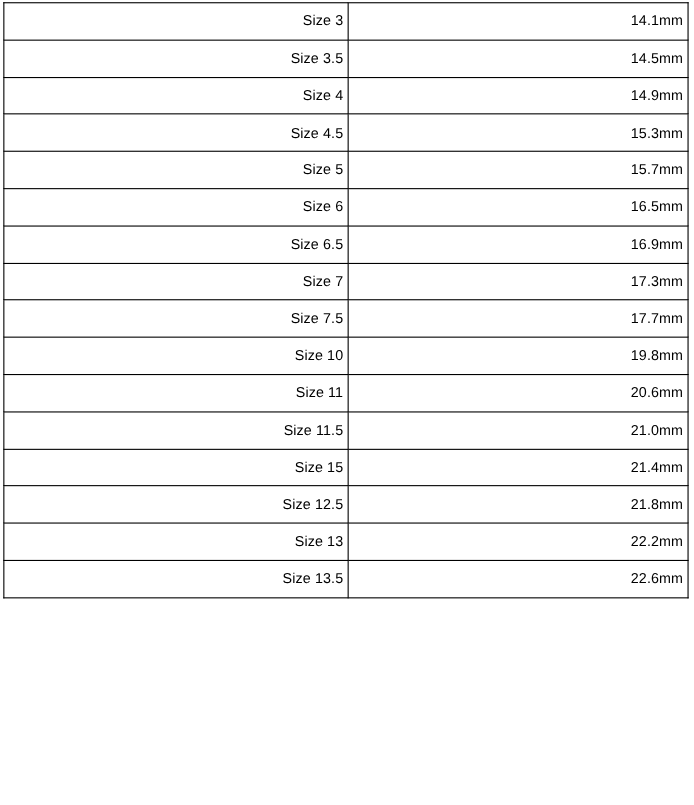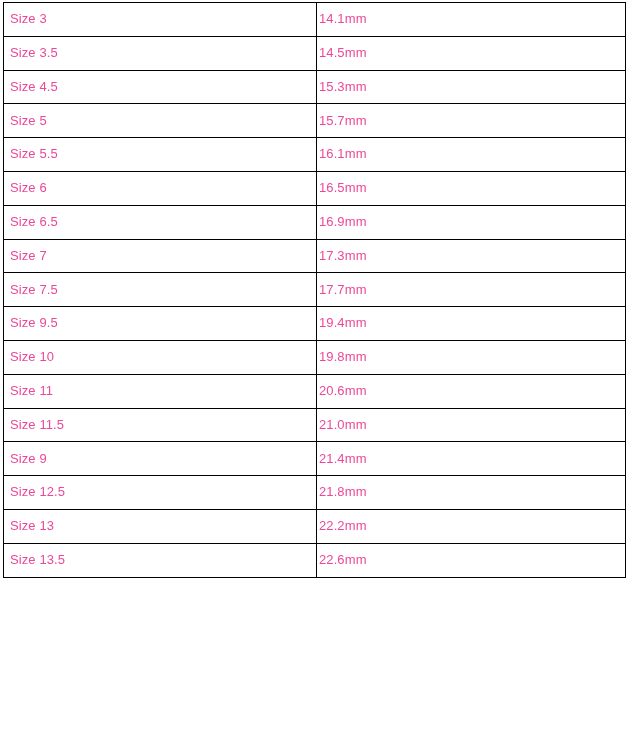--- a/index.html
+++ b/index.html
@@ -34,25 +34,25 @@
     background: #ffffff;
   }
 
   .size-table col.col-size  { width: 313px; }
   .size-table col.col-diam  { width: 309px; }
 
   .size-table td {
     border: 1px solid #000000;
     height: 32.8px;
     padding: 0 4px;
-    text-align: left;
+    text-align: right;
     vertical-align: middle;
     font-size: 13px;
     line-height: 1.1;
-    color: #ec4899;
+    color: #000000;
     font-family: "Liberation Sans", sans-serif;
     white-space: nowrap;
     letter-spacing: 0.1px;
   }
 
   .size-table td.cell-size {
     
     padding-left: 6px;
   }
 
@@ -72,65 +72,61 @@
     <tbody>
         <tr>
           <td class="cell-size">Size 3</td>
           <td class="cell-diam">14.1mm</td>
         </tr>
         <tr>
           <td class="cell-size">Size 3.5</td>
           <td class="cell-diam">14.5mm</td>
         </tr>
         <tr>
+          <td class="cell-size">Size 4</td>
+          <td class="cell-diam">14.9mm</td>
+        </tr>
+        <tr>
           <td class="cell-size">Size 4.5</td>
           <td class="cell-diam">15.3mm</td>
         </tr>
         <tr>
           <td class="cell-size">Size 5</td>
           <td class="cell-diam">15.7mm</td>
-        </tr>
-        <tr>
-          <td class="cell-size">Size 5.5</td>
-          <td class="cell-diam">16.1mm</td>
         </tr>
         <tr>
           <td class="cell-size">Size 6</td>
           <td class="cell-diam">16.5mm</td>
         </tr>
         <tr>
           <td class="cell-size">Size 6.5</td>
           <td class="cell-diam">16.9mm</td>
         </tr>
         <tr>
           <td class="cell-size">Size 7</td>
           <td class="cell-diam">17.3mm</td>
         </tr>
         <tr>
           <td class="cell-size">Size 7.5</td>
           <td class="cell-diam">17.7mm</td>
         </tr>
         <tr>
-          <td class="cell-size">Size 9.5</td>
-          <td class="cell-diam">19.4mm</td>
-        </tr>
-        <tr>
           <td class="cell-size">Size 10</td>
           <td class="cell-diam">19.8mm</td>
         </tr>
         <tr>
           <td class="cell-size">Size 11</td>
           <td class="cell-diam">20.6mm</td>
         </tr>
         <tr>
           <td class="cell-size">Size 11.5</td>
           <td class="cell-diam">21.0mm</td>
         </tr>
         <tr>
-          <td class="cell-size">Size 9</td>
+          <td class="cell-size">Size 15</td>
           <td class="cell-diam">21.4mm</td>
         </tr>
         <tr>
           <td class="cell-size">Size 12.5</td>
           <td class="cell-diam">21.8mm</td>
         </tr>
         <tr>
           <td class="cell-size">Size 13</td>
           <td class="cell-diam">22.2mm</td>
         </tr>

